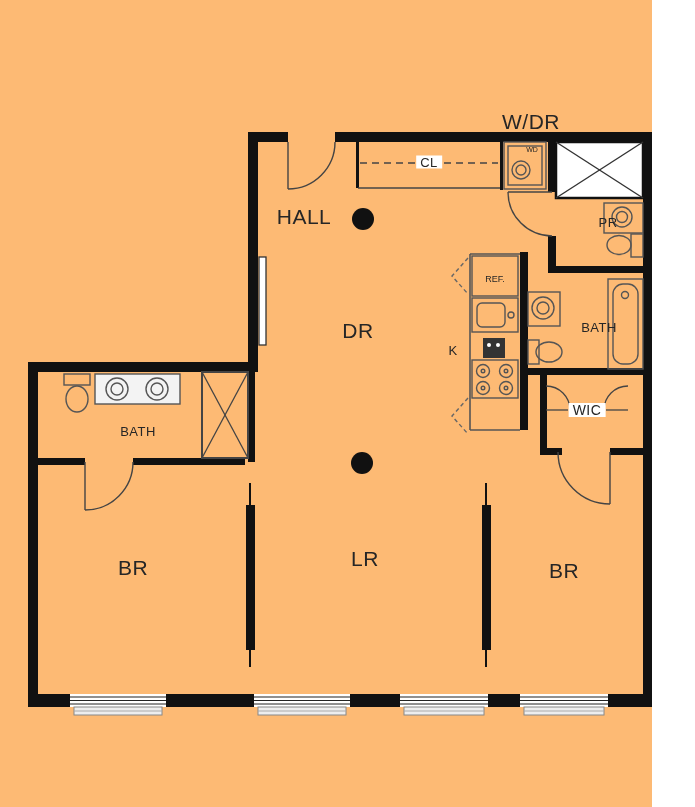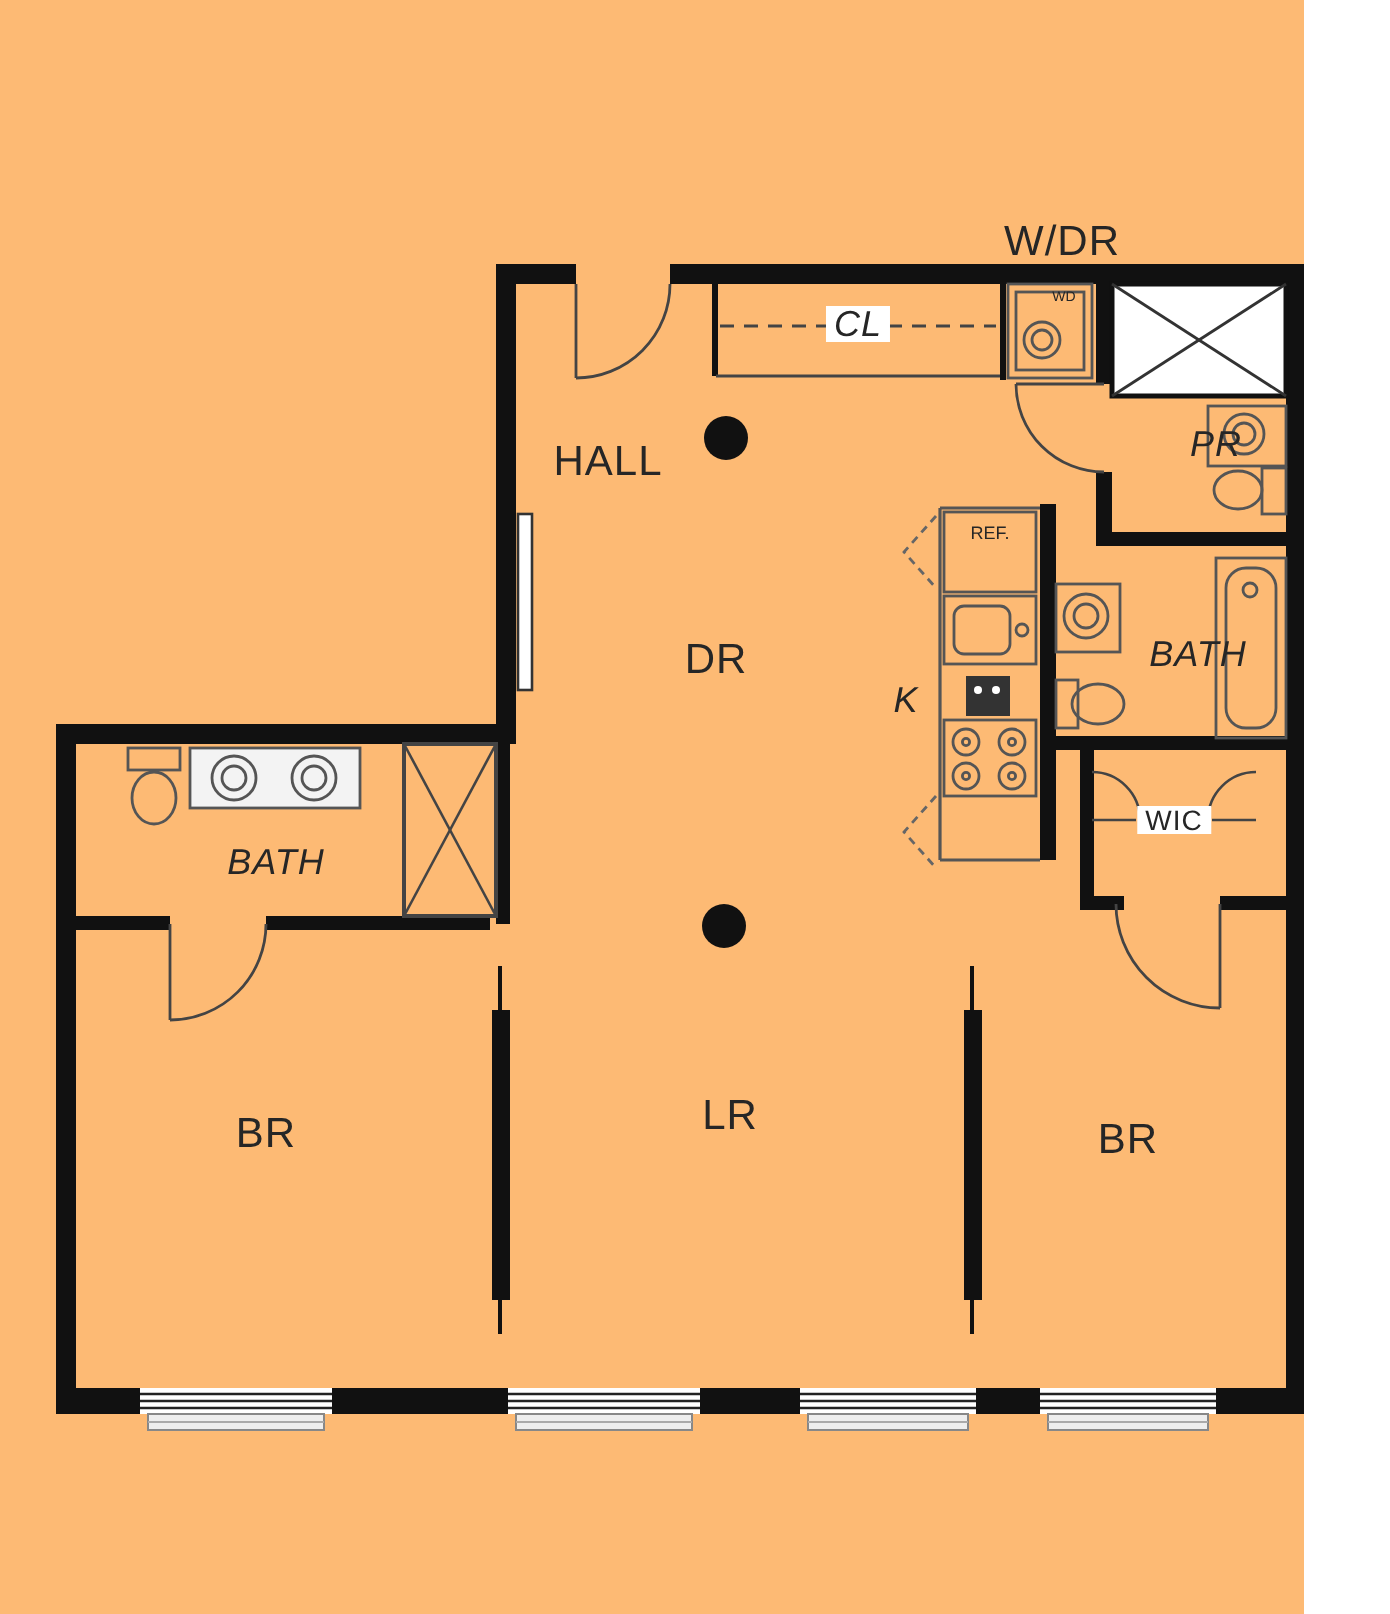--- a/index.html
+++ b/index.html
@@ -2,21 +2,21 @@
 <html><head>
 <meta charset="utf-8">
 <style>
   html,body{margin:0;padding:0;background:#ffffff;}
   .plan{position:relative;width:652px;height:807px;background:#fdba74;
         font-family:"Liberation Sans",sans-serif;overflow:hidden;}
   .plan svg{position:absolute;left:0;top:0;}
   .lbl{position:absolute;transform:translate(-50%,-50%);color:#262626;
        white-space:nowrap;letter-spacing:.5px;line-height:1;}
   .lbl.lg{font-size:21px;}
-  .lbl.md{font-size:18px;font-style:italic;}
+  .lbl.md{font-size:13px;}
   .lbl.sm{font-size:14px;}
   .lbl.xs{font-size:9px;letter-spacing:0;}
   .lbl.xxs{font-size:7px;letter-spacing:0;}
   .lbl.bg{background:#ffffff;padding:0 4px;}
 </style>
 </head>
 <body>
 
 <div class="plan">
 
@@ -203,26 +203,26 @@
       <rect x="608" y="694" width="3" height="13" fill="#111111"></rect>
       <rect x="524" y="707" width="80" height="8" fill="#eeeeee" stroke="#888888" stroke-width="1"></rect>
       <line x1="524" y1="711" x2="604" y2="711" stroke="#aaaaaa" stroke-width="1"></line>
     </g>
   </g>
 
 </svg>
 
 <div class="lbl lg" style="left:531px;top:121px">W/DR</div>
 <div class="lbl md bg" style="left:429px;top:162px">CL</div>
-<div class="lbl lg" style="left:304px;top:231px">HALL</div>
+<div class="lbl lg" style="left:304px;top:216px">HALL</div>
 <div class="lbl md" style="left:608px;top:222px">PR</div>
 <div class="lbl lg" style="left:358px;top:330px">DR</div>
 <div class="lbl md" style="left:453px;top:350px">K</div>
 <div class="lbl md" style="left:599px;top:327px">BATH</div>
 <div class="lbl sm bg" style="left:587px;top:410px">WIC</div>
 <div class="lbl md" style="left:138px;top:431px">BATH</div>
 <div class="lbl lg" style="left:133px;top:567px">BR</div>
 <div class="lbl lg" style="left:365px;top:558px">LR</div>
 <div class="lbl lg" style="left:564px;top:570px">BR</div>
-<div class="lbl xs" style="left:495px;top:267px">REF.</div>
+<div class="lbl xs" style="left:495px;top:279px">REF.</div>
 <div class="lbl xxs" style="left:532px;top:149px">WD</div>
 
 </div>
 
 </body></html>

